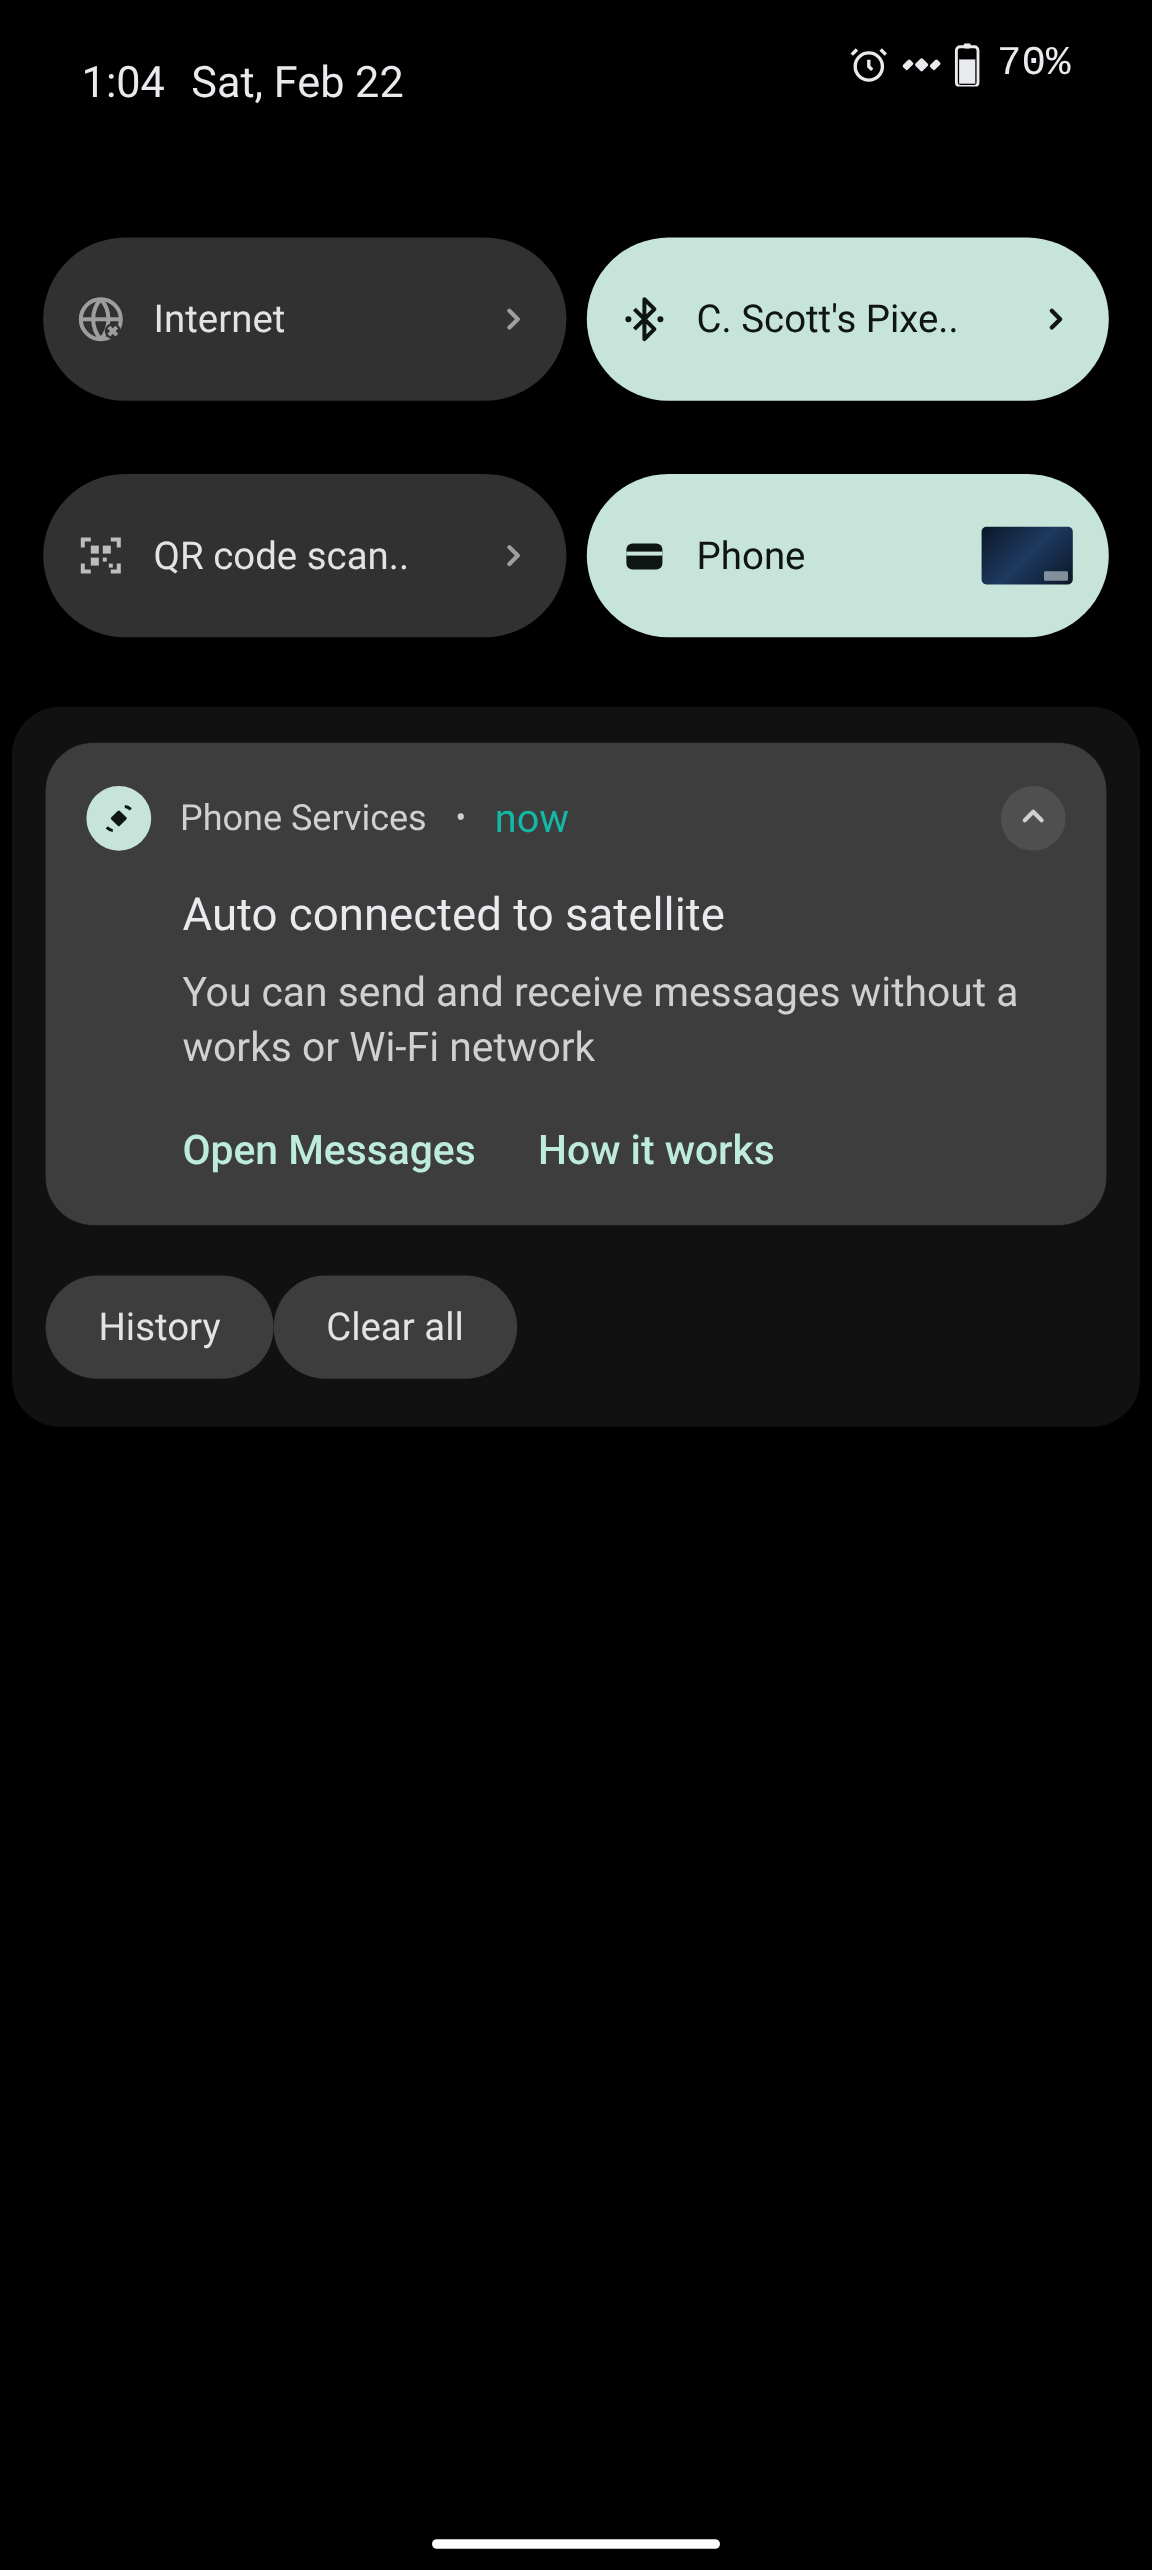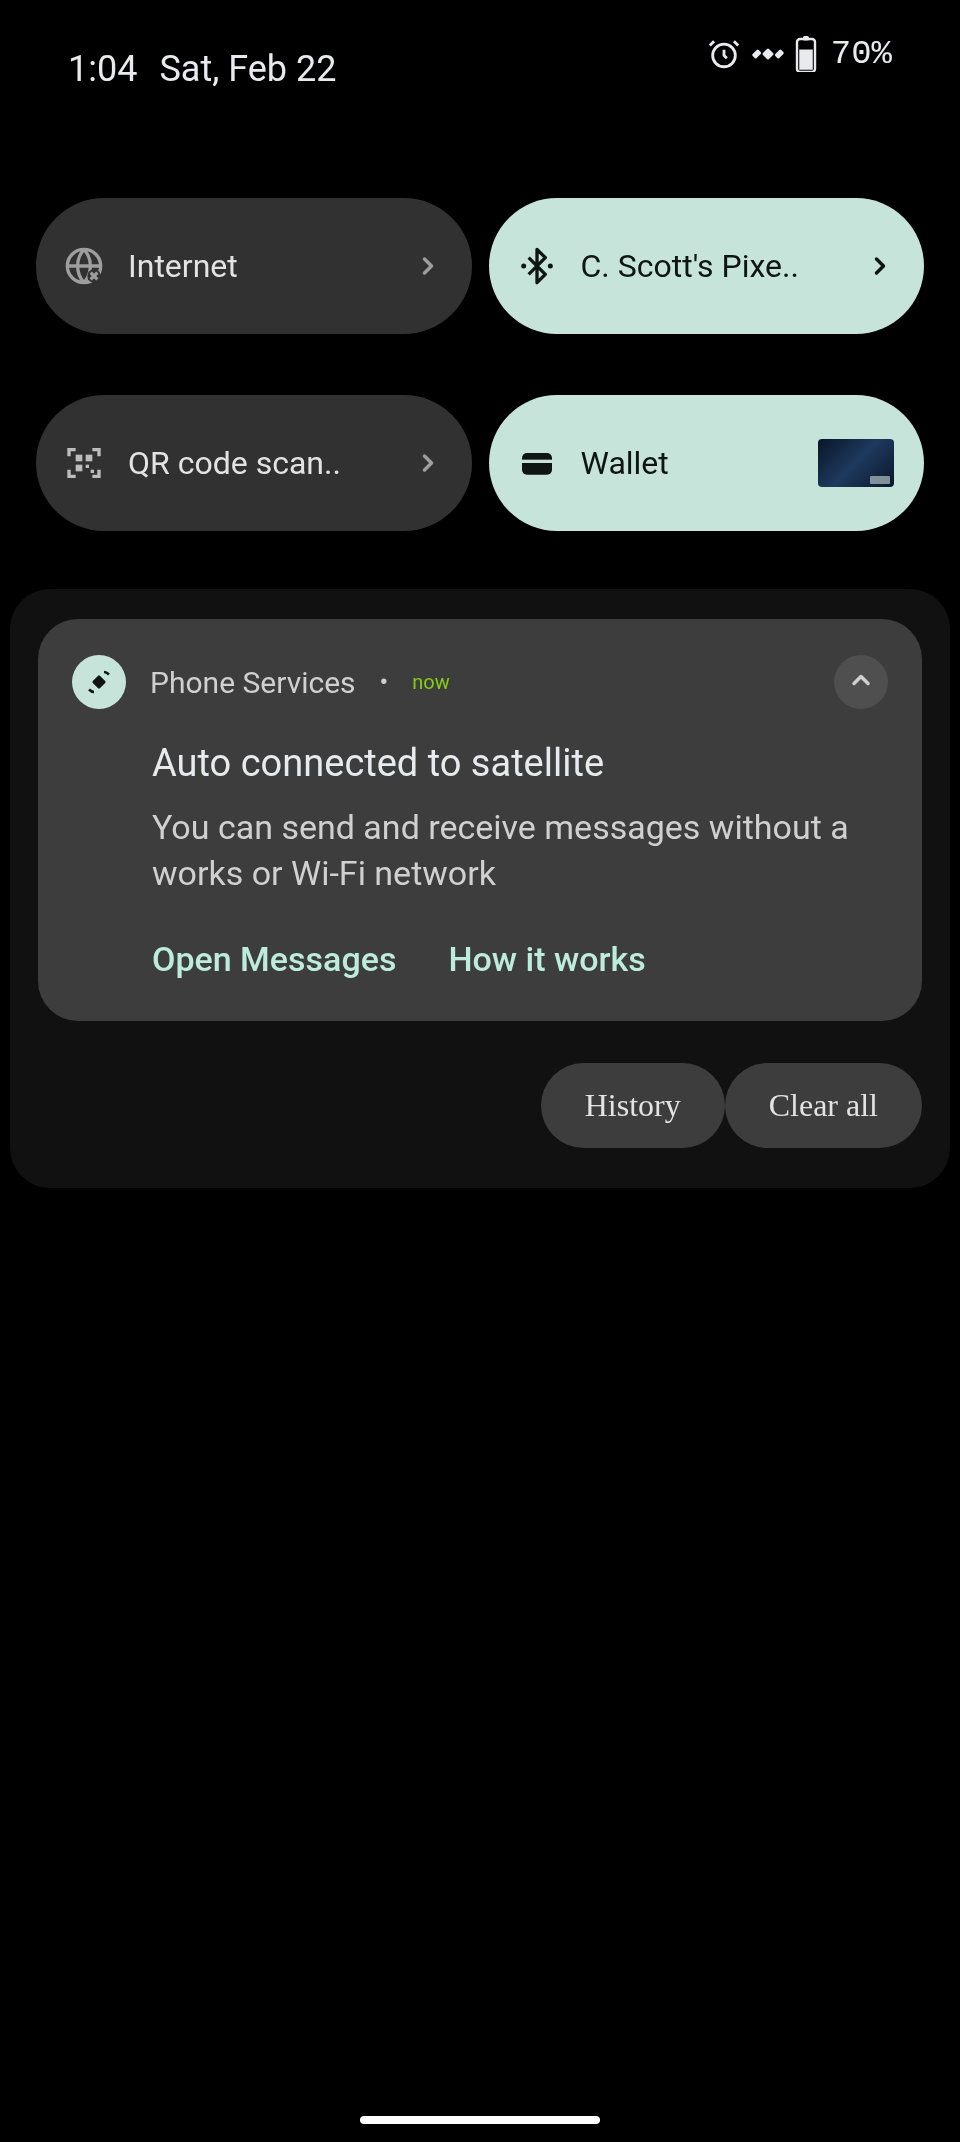--- a/index.html
+++ b/index.html
@@ -149,22 +149,22 @@
   }
   .notif-appname {
     font-size: 30px;
     color: #d0d0d0;
   }
   .notif-dot {
     font-size: 26px;
     color: #d0d0d0;
   }
   .notif-time {
-    font-size: 20px;
-    color: #84cc16;
+    font-size: 33px;
+    color: #14b8a6;
     flex: 1;
   }
   .notif-collapse {
     width: 54px;
     height: 54px;
     border-radius: 50%;
     background: #4f4f4f;
     display: flex;
     align-items: center;
     justify-content: center;
@@ -194,23 +194,22 @@
   .notif-action {
     font-size: 34px;
     font-weight: 500;
     color: #bdecdd;
     cursor: pointer;
   }
 
   
   .shade-footer {
     display: flex;
-    justify-content: flex-end;
+    justify-content: flex-start;
     margin-top: 42px;
-    font-family: Liberation Serif, serif;
   }
   .footer-btn {
     background: #3d3d3d;
     color: #e3e3e3;
     font-size: 32px;
     font-weight: 400;
     padding: 24px 44px;
     border-radius: 48px;
     cursor: pointer;
   }
@@ -318,21 +317,21 @@
     </span>
   </div>
 
   <div class="qs-tile qs-tile-active">
     <span class="qs-tile-icon">
       <svg width="40" height="40" viewBox="0 0 24 24" fill="#0e1513">
         <rect x="3" y="6" width="18" height="13" rx="3"></rect>
         <rect x="3" y="10" width="18" height="2" fill="#c7e4da"></rect>
       </svg>
     </span>
-    <span class="qs-tile-label">Wallet</span>
+    <span class="qs-tile-label">Phone</span>
     <div class="wallet-card"></div>
   </div>
 
 </div>
 
 <div class="shade-container">
 
   <div class="notif-card">
     <div class="notif-header">
       <div class="notif-appicon">

